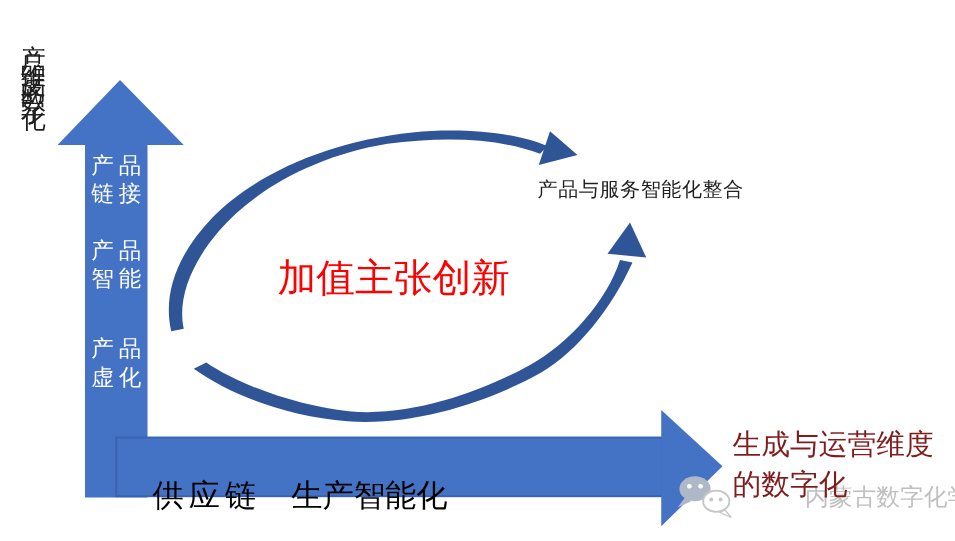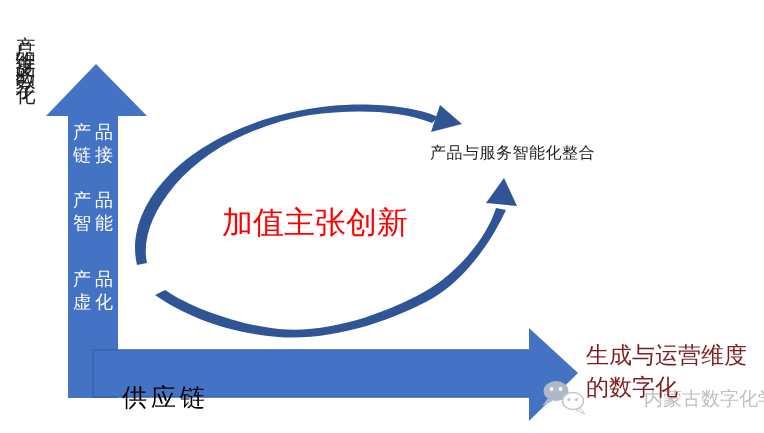--- a/index.html
+++ b/index.html
@@ -79,20 +79,21 @@
   <div class="abs left-axis">产品维度的数字化</div>
 
   <div class="abs v-seg v-seg-1">产品
 链接</div>
   <div class="abs v-seg v-seg-2">产品
 智能</div>
   <div class="abs v-seg v-seg-3">产品
 虚化</div>
 
   <div class="abs h-seg h-seg-1">供应链</div>
+  <div class="abs h-seg h-seg-2">生产智能化</div>
 
   <div class="abs center-label">加值主张创新</div>
 
   <div class="abs integration-label">产品与服务智能化整合</div>
 
   <div class="abs watermark">内蒙古数字化学会</div>
 
   <div class="abs bottom-axis">生成与运营维度
 的数字化</div>
 

